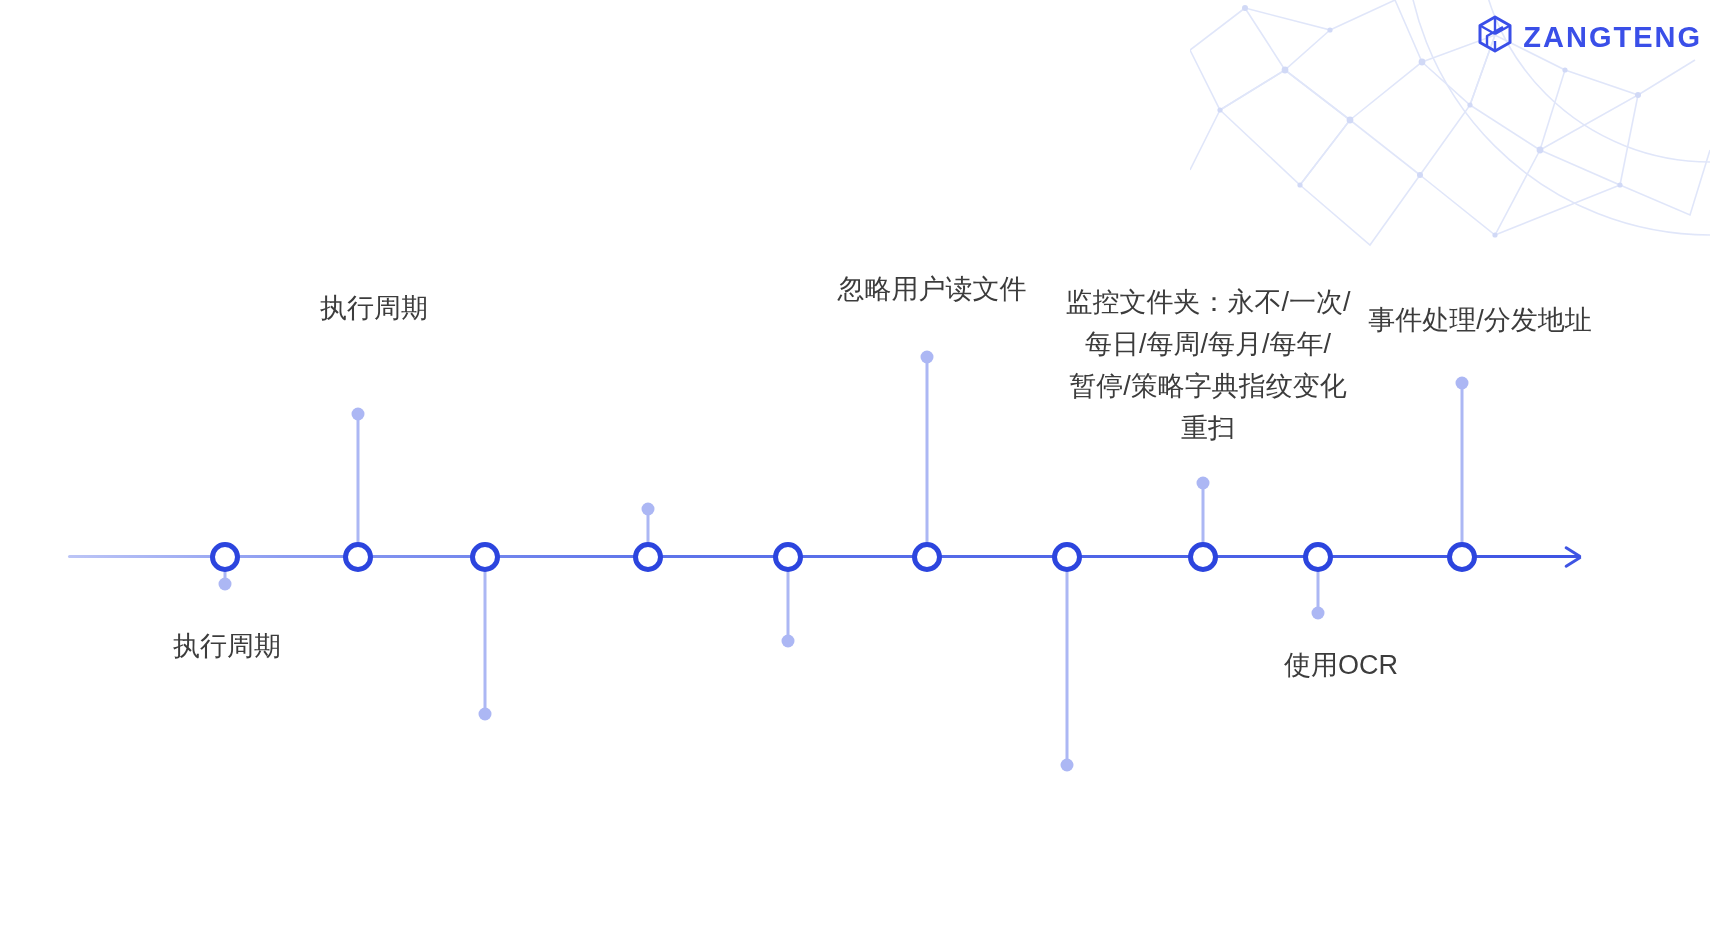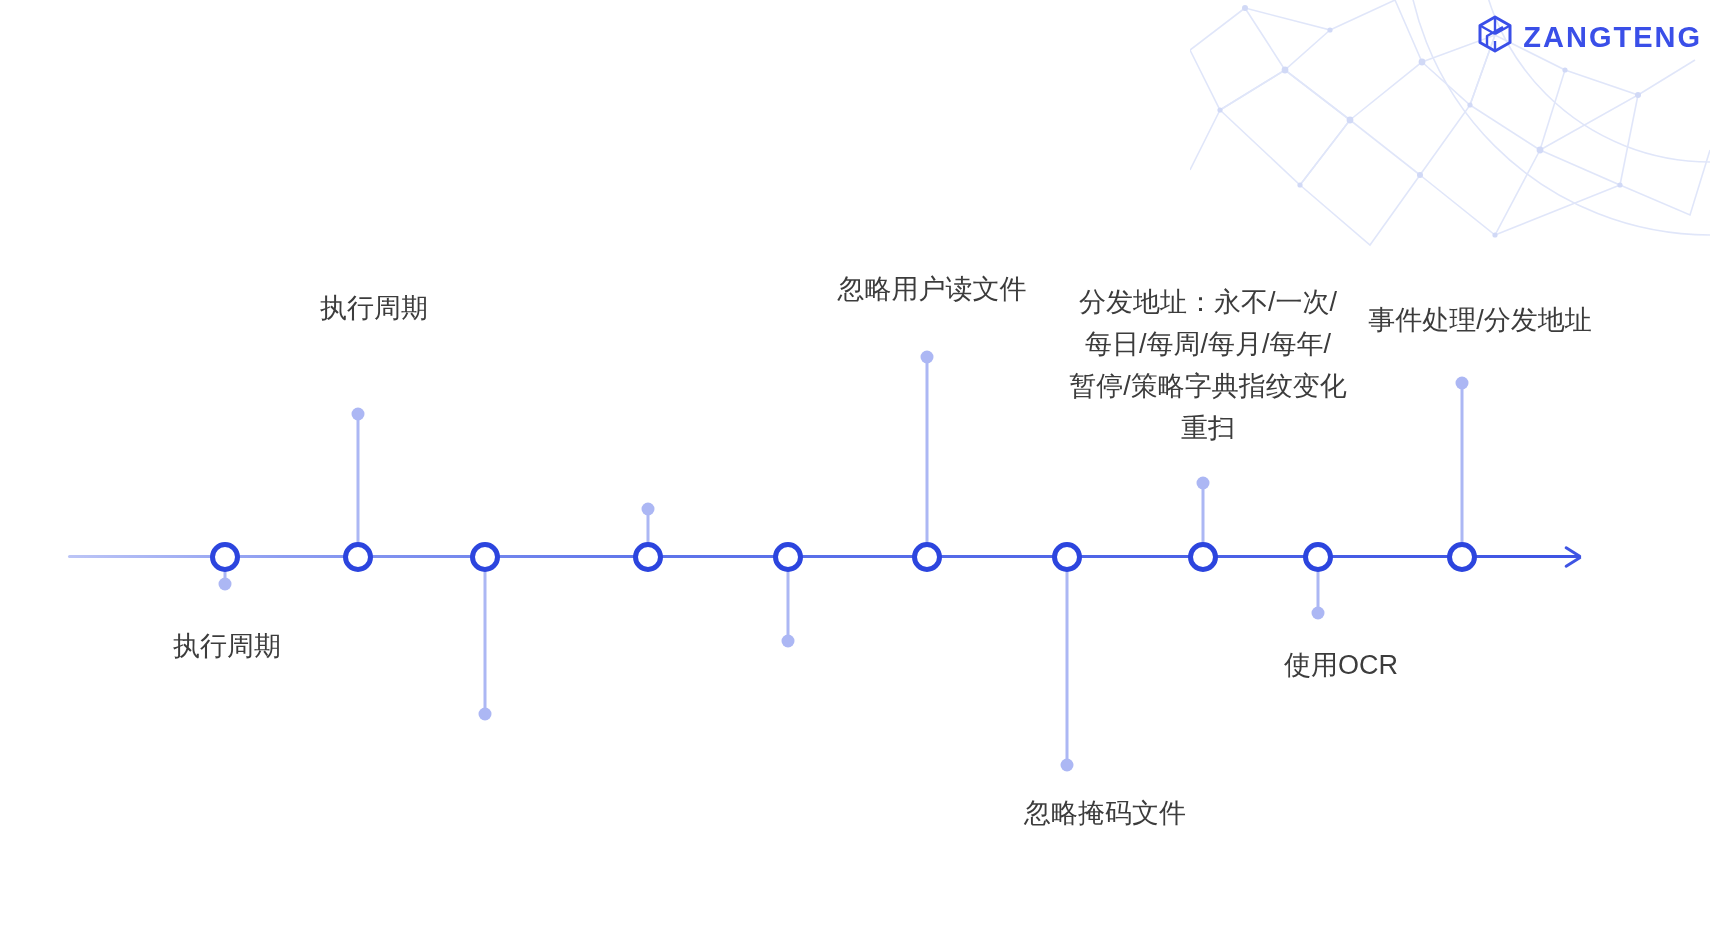--- a/index.html
+++ b/index.html
@@ -112,26 +112,25 @@
   <div class="ring" style="left:788px"></div>
 
   <div class="stem" style="left:927px; top:357px; height:200px"></div>
   <div class="dot" style="left:927px; top:357px"></div>
   <div class="ring" style="left:927px"></div>
   <div class="tl-label" style="left:932px; top:268px">忽略用户读文件</div>
 
   <div class="stem" style="left:1067px; top:557px; height:208px"></div>
   <div class="dot" style="left:1067px; top:765px"></div>
   <div class="ring" style="left:1067px"></div>
-  <div class="tl-label" style="left:1105px; top:792px">忽略掩码文件</div>
 
   <div class="stem" style="left:1203px; top:483px; height:74px"></div>
   <div class="dot" style="left:1203px; top:483px"></div>
   <div class="ring" style="left:1203px"></div>
-  <div class="tl-label" style="left:1208px; top:281px">分发地址：永不/一次/
+  <div class="tl-label" style="left:1208px; top:281px">监控文件夹：永不/一次/
 每日/每周/每月/每年/
 暂停/策略字典指纹变化
 重扫</div>
 
   <div class="stem" style="left:1318px; top:557px; height:56px"></div>
   <div class="dot" style="left:1318px; top:613px"></div>
   <div class="ring" style="left:1318px"></div>
   <div class="tl-label" style="left:1341px; top:644px">使用OCR</div>
 
   <div class="stem" style="left:1462px; top:383px; height:174px"></div>

